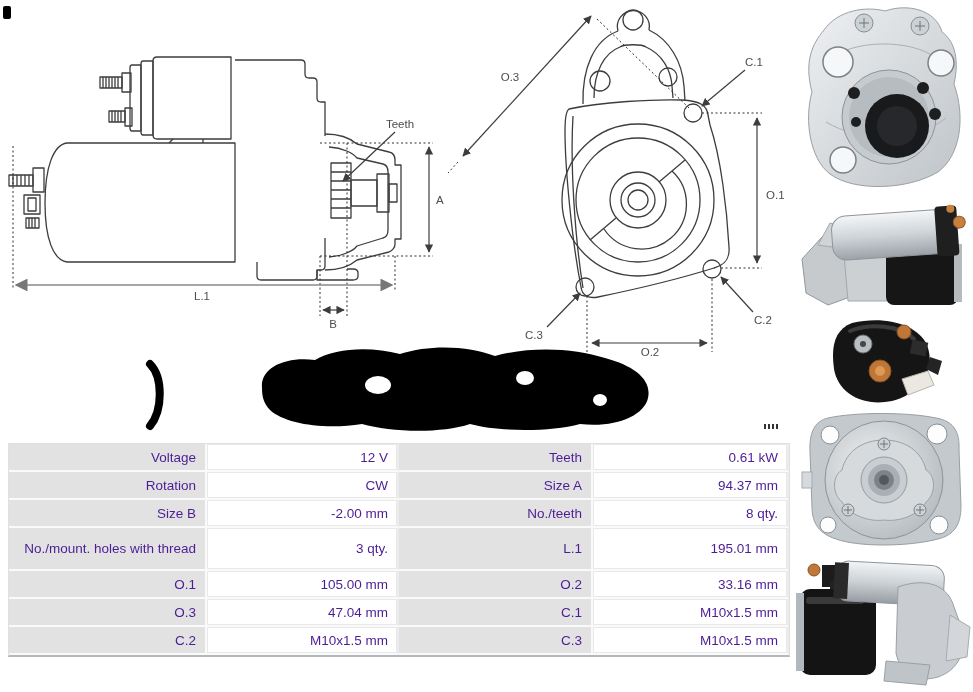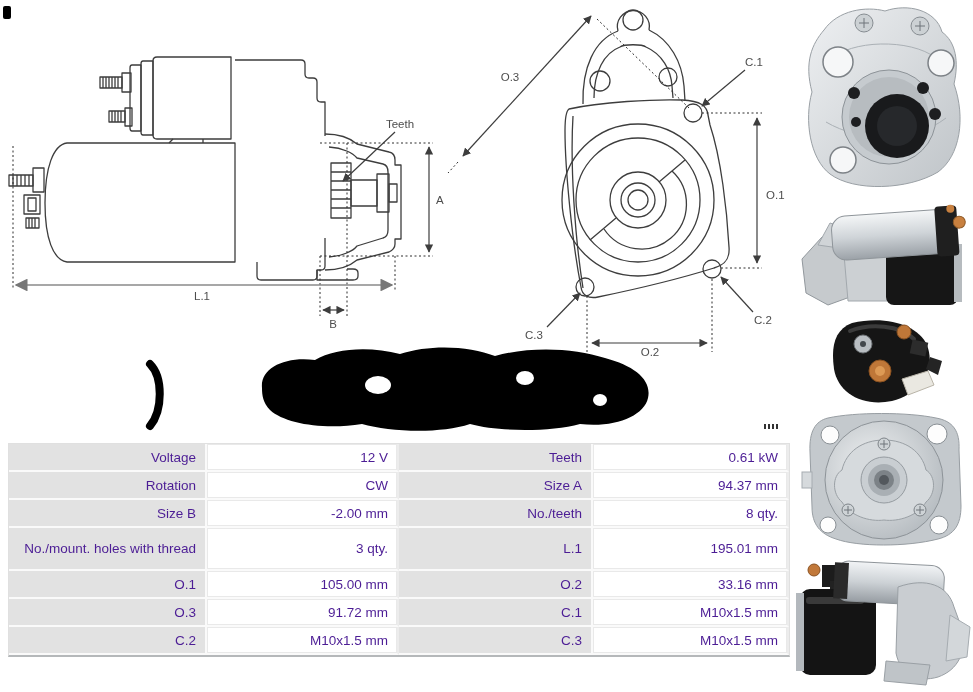--- a/index.html
+++ b/index.html
@@ -198,21 +198,21 @@
         <td class="val">195.01 mm</td>
       </tr>
       <tr>
         <td class="lbl">O.1</td>
         <td class="val">105.00 mm</td>
         <td class="lbl">O.2</td>
         <td class="val">33.16 mm</td>
       </tr>
       <tr>
         <td class="lbl">O.3</td>
-        <td class="val">91.72 mm</td>
+        <td class="val">47.04 mm</td>
         <td class="lbl">C.1</td>
         <td class="val">M10x1.5 mm</td>
       </tr>
       <tr>
         <td class="lbl">C.2</td>
         <td class="val">M10x1.5 mm</td>
         <td class="lbl">C.3</td>
         <td class="val">M10x1.5 mm</td>
       </tr>
     </tbody>

